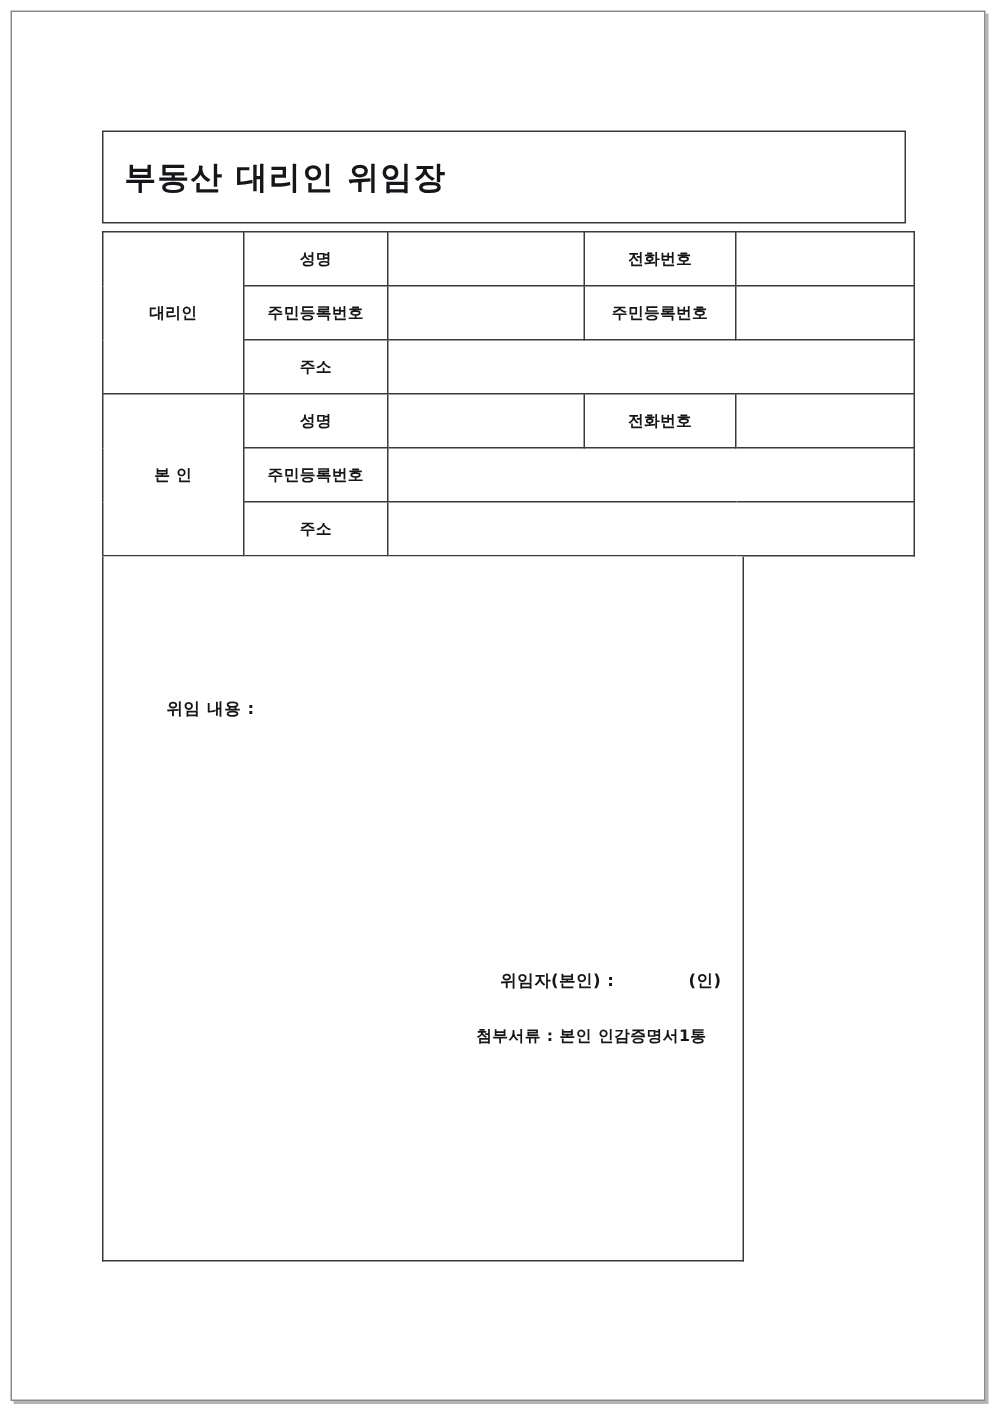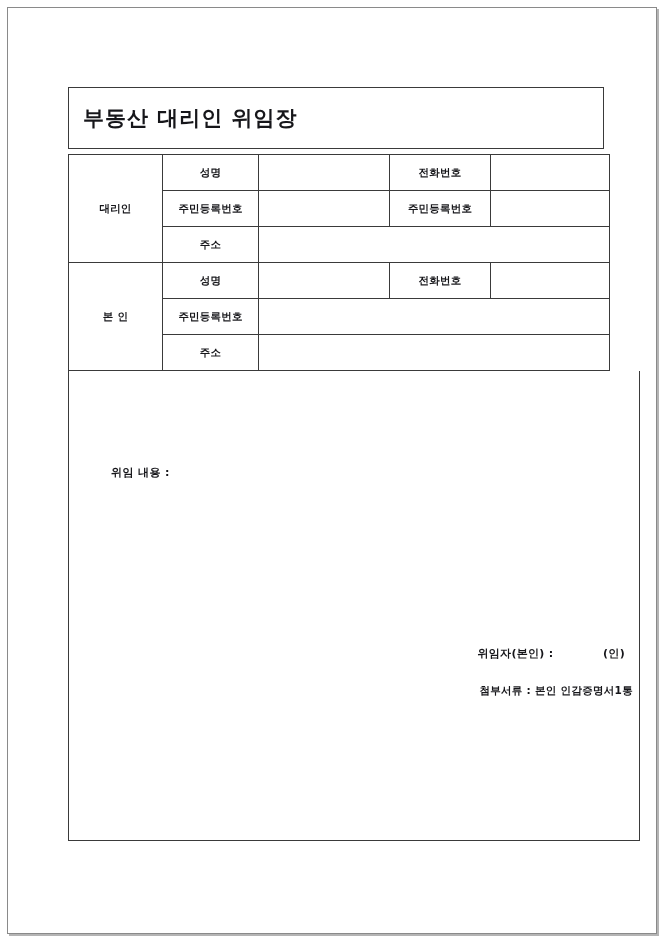--- a/index.html
+++ b/index.html
@@ -81,21 +81,21 @@
   .c-val2  { width: 118px; }
 
   .party-cell {
     font-size: 11.5px;
     letter-spacing: 2px;
   }
 
   
   .content-box {
     box-sizing: border-box;
-    width: 572px;
+    width: 428px;
     height: 470px;
     border: 1px solid #3a3a3a;
     border-top: none;
     position: relative;
     background: #ffffff;
   }
   .delegation-label {
     position: absolute;
     left: 42px;
     top: 94px;
@@ -121,21 +121,21 @@
     top: 249px;
     font-size: 11px;
     font-weight: bold;
     color: #16161a;
     letter-spacing: 0.3px;
     white-space: pre;
     margin-top: 26px;
   }
   .attach-line {
     position: absolute;
-    right: 6px;
+    right: 24px;
     top: 313px;
     font-size: 10.5px;
     font-weight: bold;
     color: #16161a;
     letter-spacing: 0.3px;
   }
 </style>
 </head>
 <body>
 

